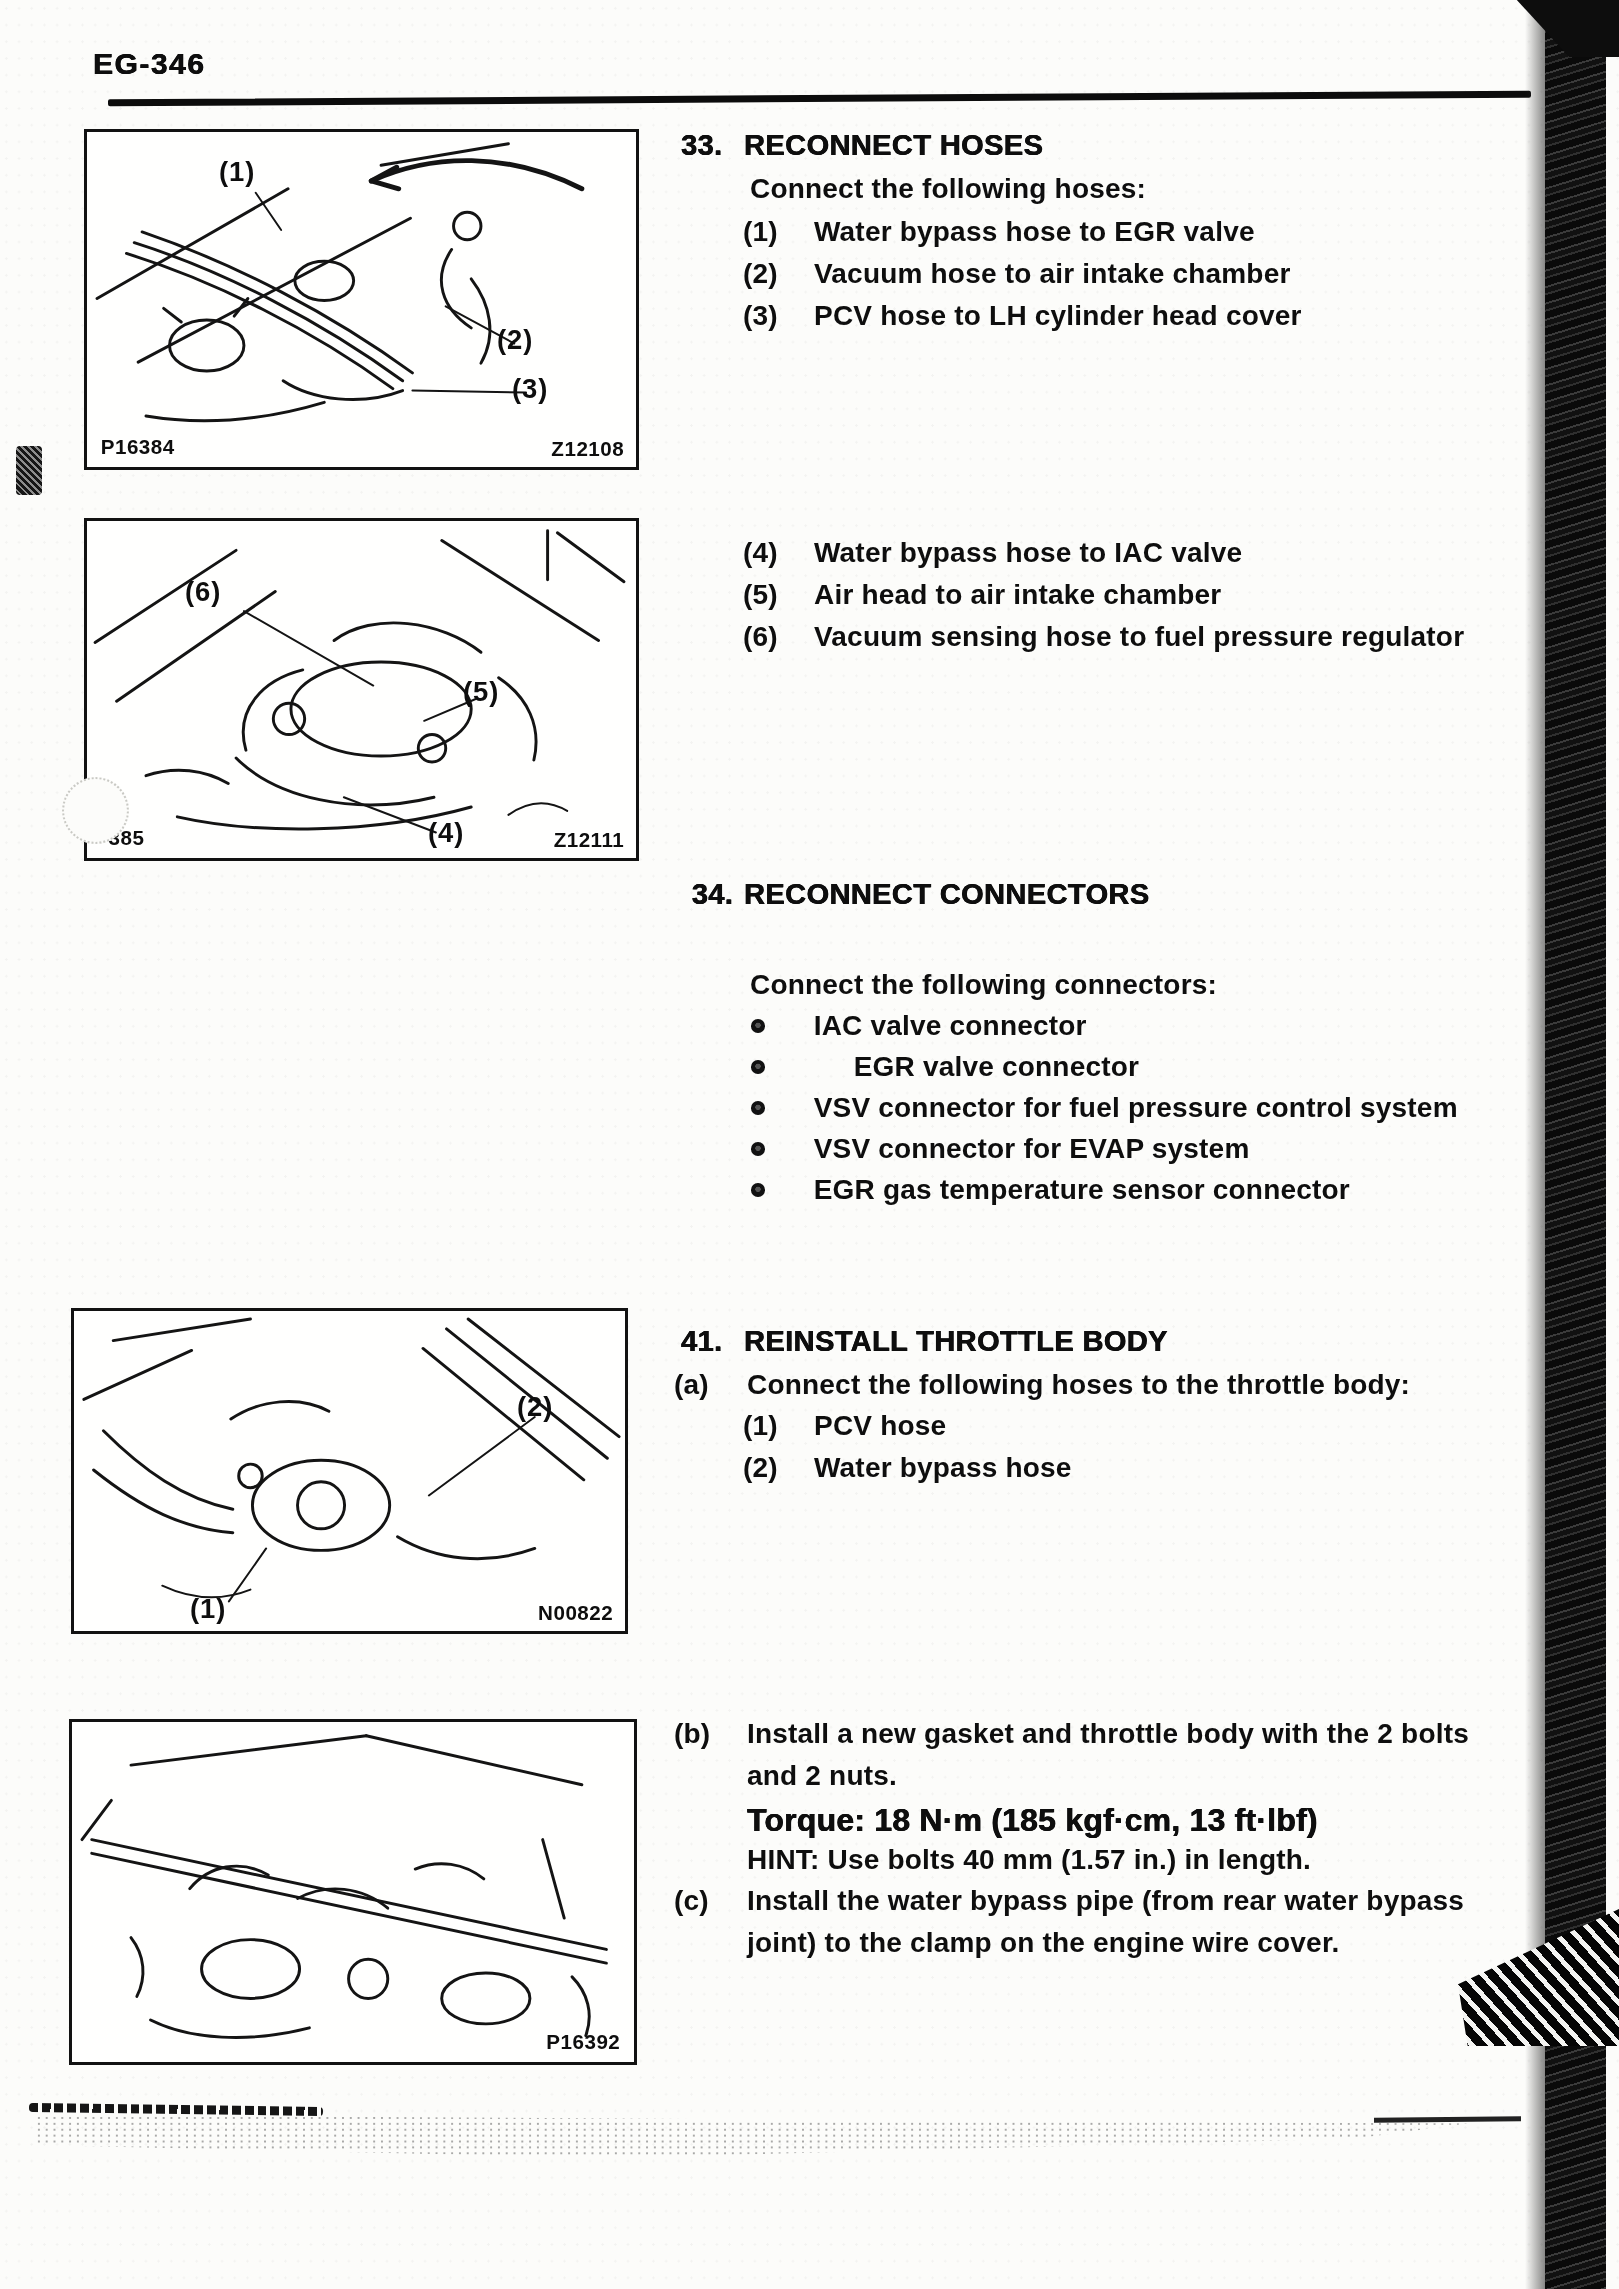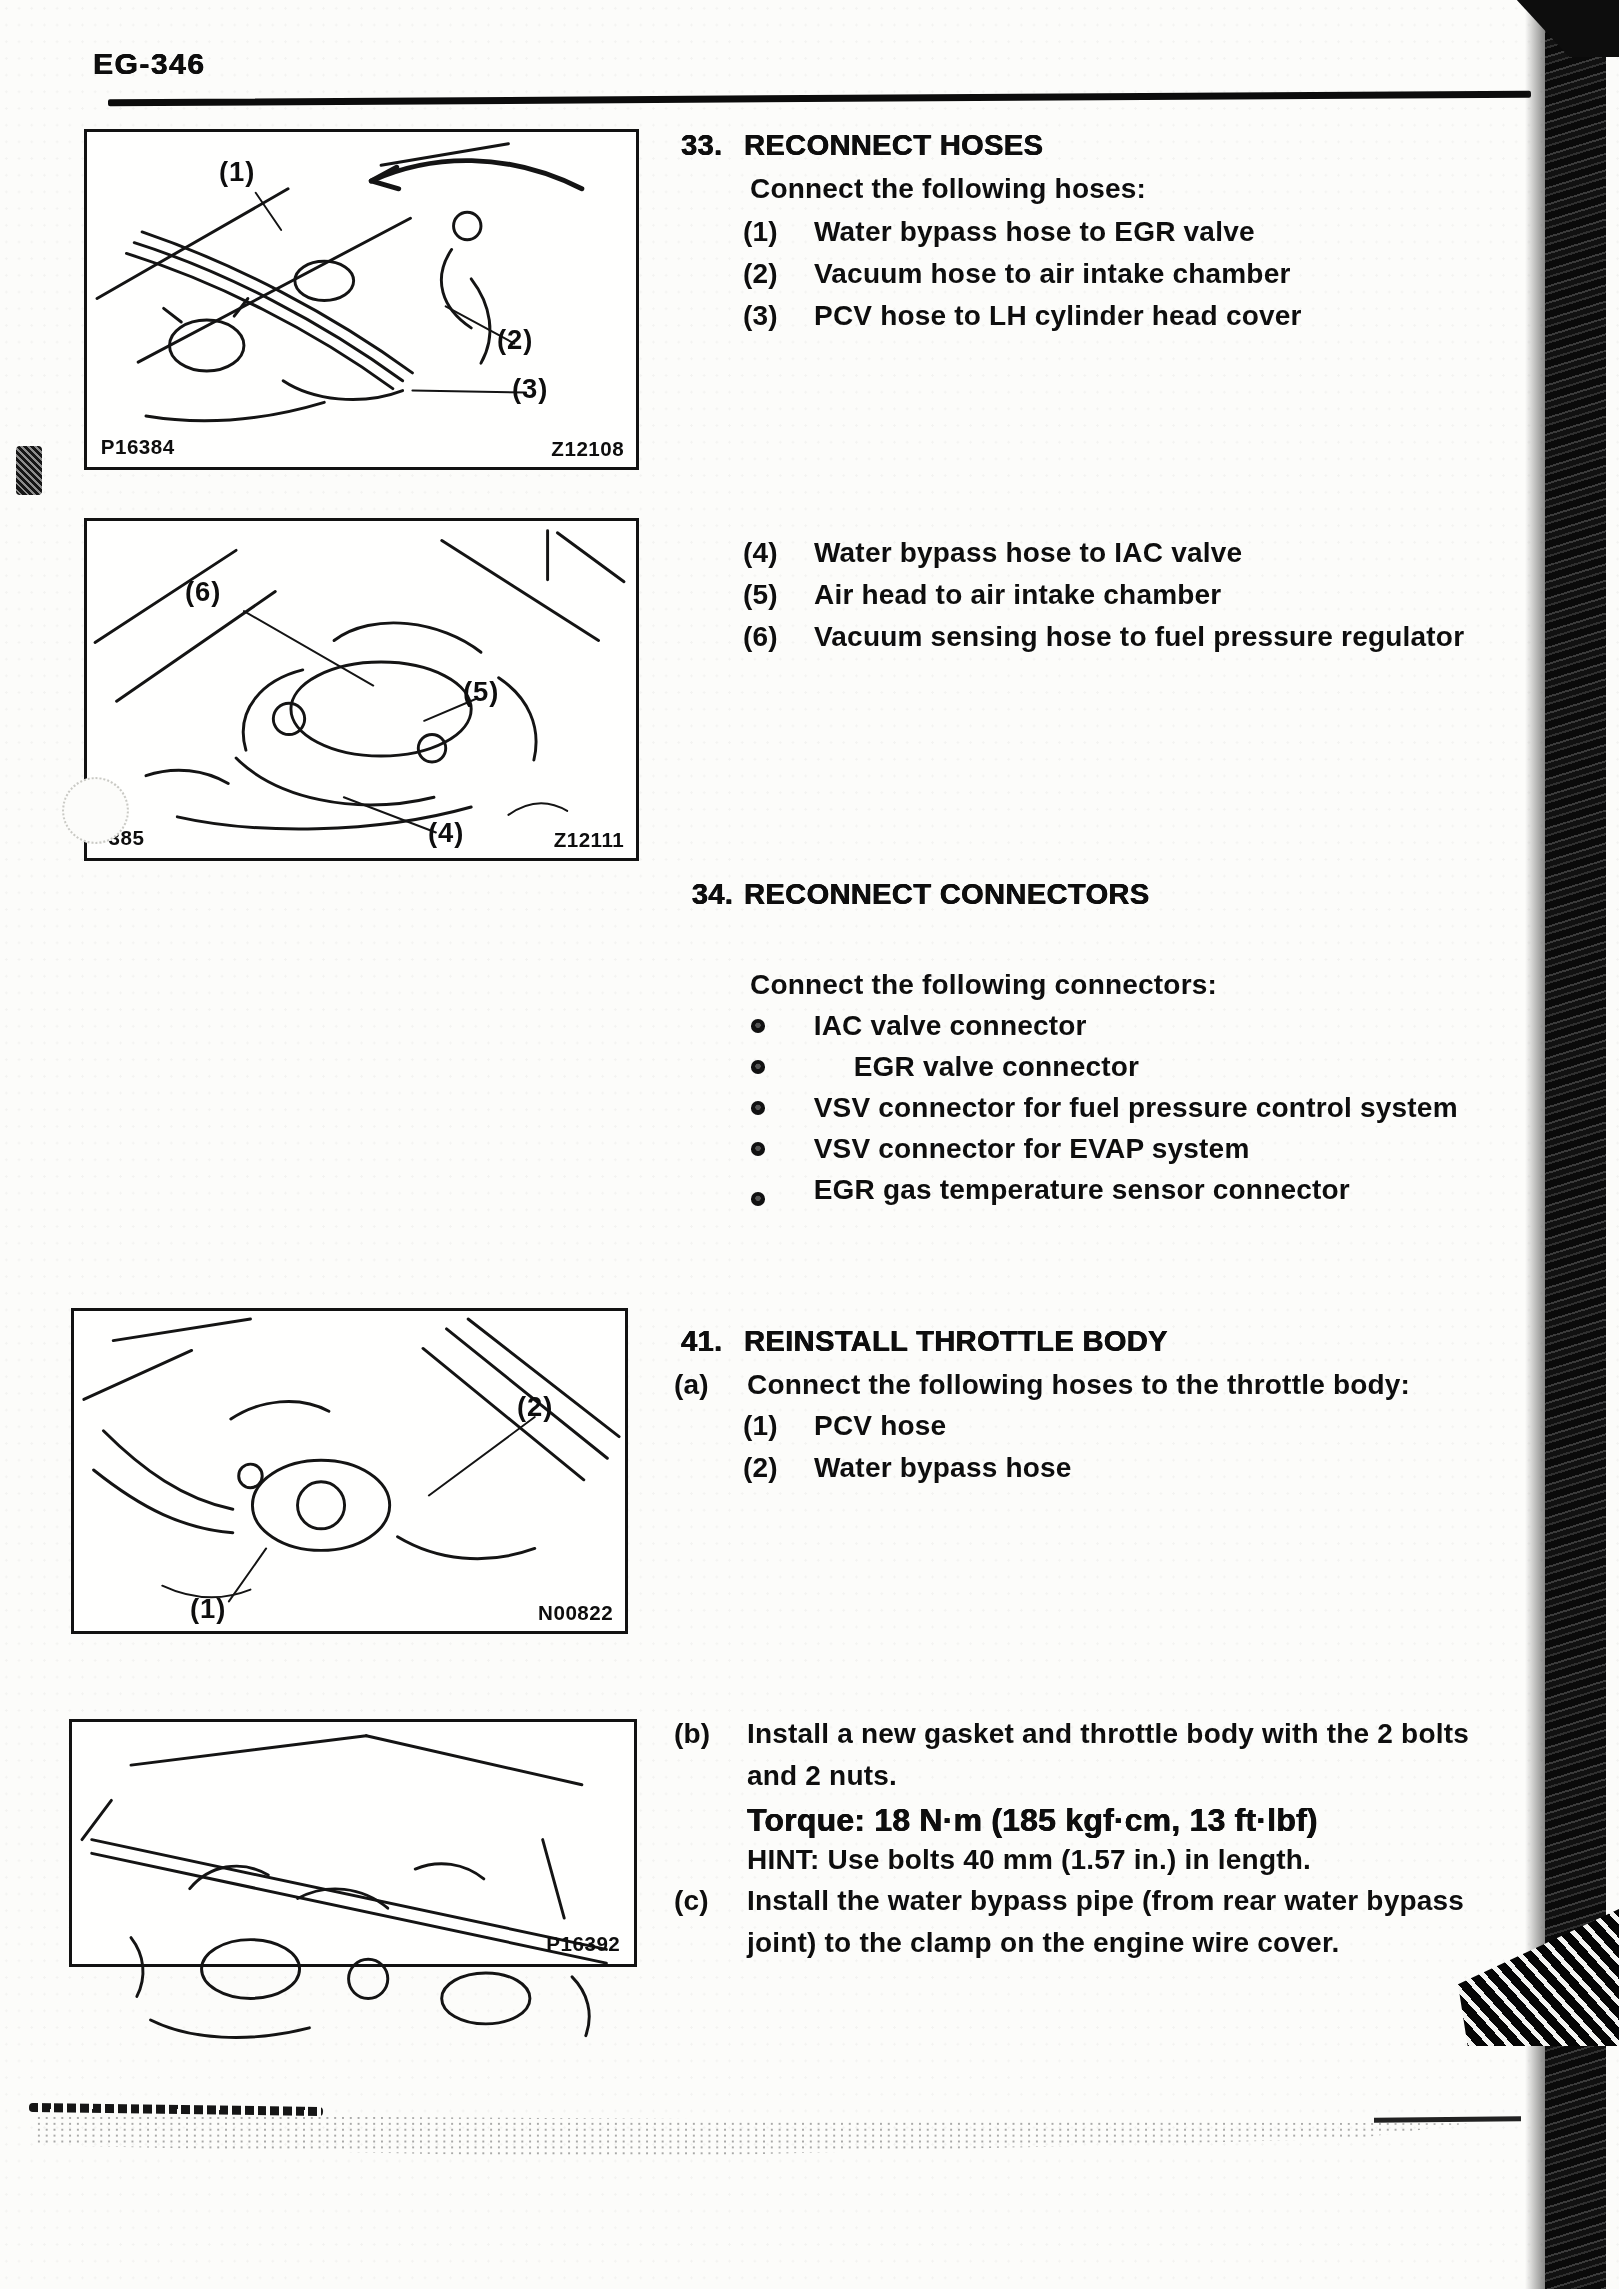--- a/index.html
+++ b/index.html
@@ -138,21 +138,21 @@
         <path d="M470 108 L362 188" stroke-width="2"></path>
         <path d="M158 296 L196 242" stroke-width="2"></path>
         <path d="M90 280 c 30 14, 60 16, 90 4" stroke-width="2"></path>
       </g>
     </svg>
     <div class="callout" style="left:443px; top:80px;">(2)</div>
     <div class="callout" style="left:116px; top:282px;">(1)</div>
     <div class="figcode" style="right:11.8px; bottom:5.9px;">N00822</div>
   </div>
 
-  <div class="abs fig" style="left:69px; top:1719px; width:568px; height:248px;">
+  <div class="abs fig" style="left:69px; top:1719px; width:568px; height:346px;">
     <svg width="561" height="346" viewBox="0 0 572 353">
       <g stroke="#141414" stroke-width="3" fill="none" stroke-linecap="round" stroke-linejoin="round">
         <path d="M20 120 L545 232"></path>
         <path d="M20 134 L545 246"></path>
         <path d="M60 44 L300 14"></path>
         <path d="M300 14 L520 64"></path>
         <path d="M40 80 L10 120"></path>
         <ellipse cx="182" cy="252" rx="50" ry="30"></ellipse>
         <circle cx="302" cy="262" r="20"></circle>
         <ellipse cx="422" cy="282" rx="45" ry="26"></ellipse>
@@ -214,21 +214,21 @@
     <span>EGR valve connector</span>
   </div>
   <div class="abs txt bullet-row" style="left:751px; top:1133px;">
     <span class="dot"></span>
     <span>VSV connector for EVAP system</span>
   </div>
   <div class="abs txt bullet-row" style="left:751px; top:1092px;">
     <span class="dot"></span>
     <span>VSV connector for fuel pressure control system</span>
   </div>
-  <div class="abs txt bullet-row" style="left:751px; top:1174px;align-items:flex-end;">
+  <div class="abs txt bullet-row" style="left:751px; top:1174px;">
     <span class="dot"></span>
     <span>EGR gas temperature sensor connector</span>
   </div>
 
   <div class="abs heading xb" style="left:681px; top:1325px;">
     <span class="no">41.</span>
     <span>REINSTALL THROTTLE BODY</span>
   </div>
   <div class="abs txt li" style="left:674px; top:1369px;">
     <span class="steplabel">(a)</span>

